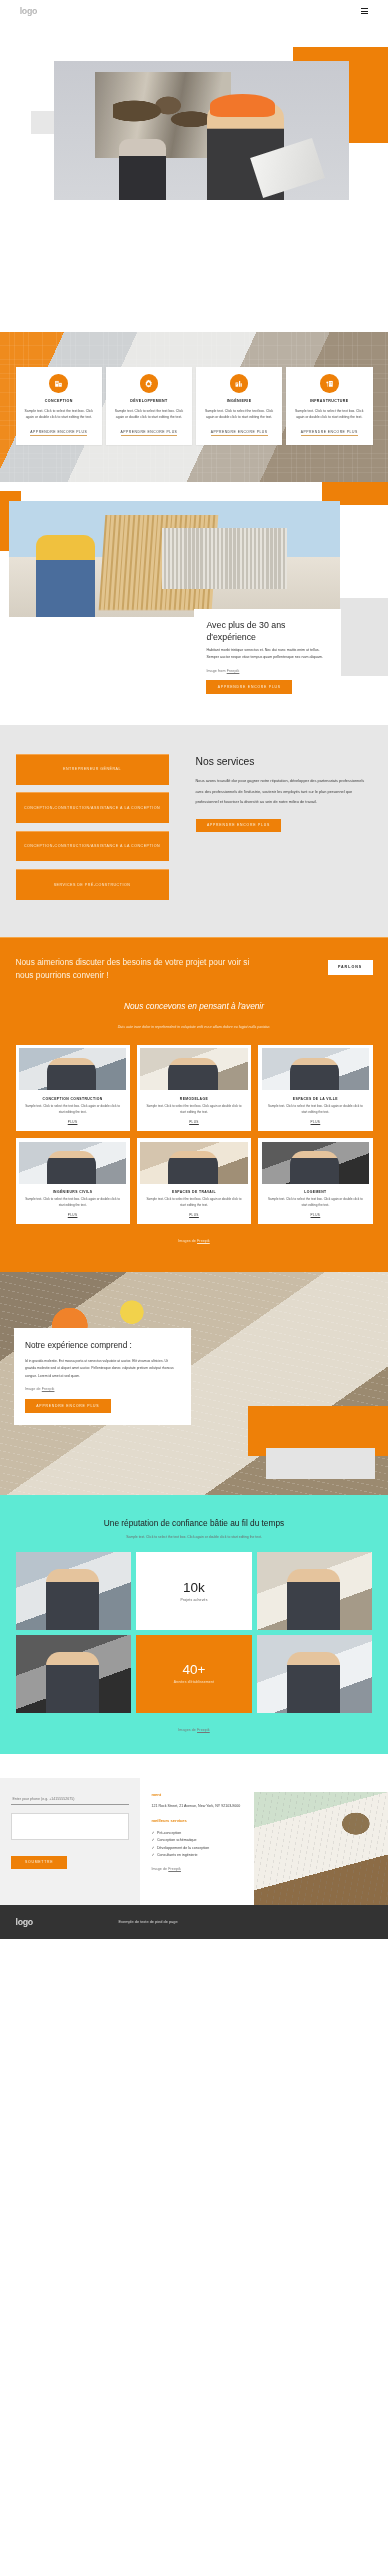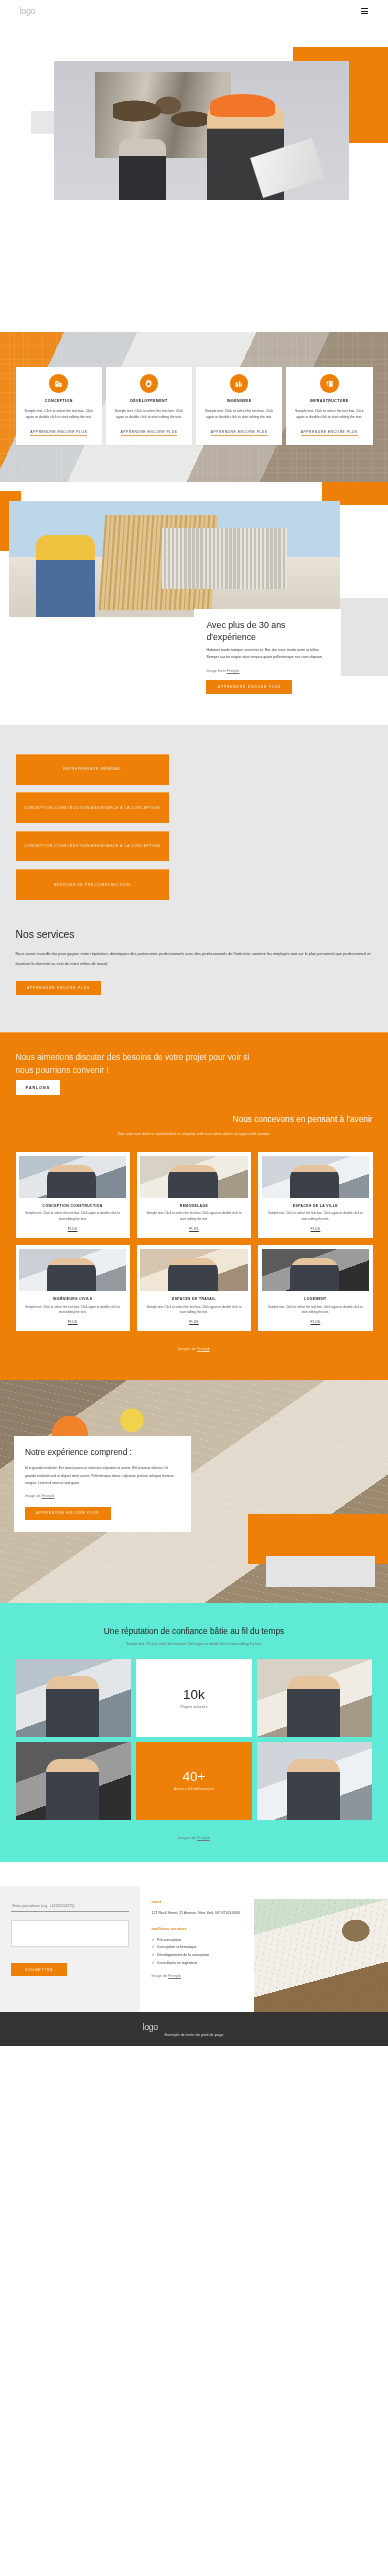--- a/index.html
+++ b/index.html
@@ -7,21 +7,21 @@
   html,body { width:388px; }
   body {
     font-family:"Liberation Sans", sans-serif;
     background:#ffffff;
     color:#2b2b2b;
     width:388px;
     overflow-x:hidden;
   }
   .page { width:388px; position:relative; }
   .sec { position:relative; width:388px; }
-  .wrap { width:357px; margin:0 auto; position:relative;flex-direction:column; }
+  .wrap { width:357px; margin:0 auto; position:relative; }
 
   .credit { font-size:3.6px; color:#777; letter-spacing:0.1px; }
   .credit u { text-decoration:underline; }
 
   .btn-solid {
     display:inline-block; background:#ee8008; color:#fdf4e6;
     font-size:3.4px; letter-spacing:0.8px; text-align:center;
     padding:4.7px 11.4px; text-transform:uppercase;
   }
   .btn-white {
@@ -33,21 +33,21 @@
     display:inline-block; font-size:3.4px; letter-spacing:0.5px;
     color:#3b3b3b; border-bottom:0.5px solid #d9a45b; padding-bottom:1px;
     text-transform:uppercase;
   }
 
   
   .header {
     height:22px; display:flex; align-items:center; justify-content:space-between;
     padding:0 19.7px; background:#fff; position:relative; z-index:40;
   }
-  .logo { font-size:8.8px; color:#b7b7b7; letter-spacing:-0.3px; font-weight:400; }
+  .logo { font-size:8.8px; color:#b7b7b7; letter-spacing:-0.3px; font-weight:700; }
   .burger { display:flex; flex-direction:column; gap:1.6px; cursor:pointer; }
   .burger span { display:block; width:7.8px; height:1px; background:#1d1d1d; }
 
   
   .hero { position:relative; height:310px; background:#fff; }
   .hero-orange {
     position:absolute; right:0; top:25px; width:95px; height:96px; background:#ee8008;
   }
   .hero-grey {
     position:absolute; left:31px; top:89px; width:47px; height:23px; background:#e7e7e7;
@@ -178,21 +178,21 @@
   .svc-right p { font-size:3.9px; line-height:2.6; color:#3d3d3d; margin-bottom:11.4px; }
 
   
   .cta { background:#ee8008; padding:18.6px 0 15.5px; border-top:1px solid #f5a748; }
   .cta .wrap { display:flex; align-items:flex-start; justify-content:space-between; }
   .cta h2 { font-size:8.3px; font-weight:300; line-height:1.55; color:#fdf2e0; width:243px; }
   .cta .btn-white { margin-top:3.1px; }
 
   
   .projects { background:#ee8008; padding:3.1px 0 28px; }
-  .projects h2 { text-align:right; font-size:8.3px; font-weight:300; color:#fff; margin-bottom:7px; }
+  .projects h2 { text-align:center; font-size:8.3px; font-weight:300; color:#fff; margin-bottom:13px;font-style:italic; }
   .projects .sub {
     text-align:center; font-size:3.6px; font-style:italic; color:#fae6cd;
     line-height:2.1; width:243px; margin:0 auto 13.5px;
   }
   .pgrid { display:grid; grid-template-columns:repeat(3,1fr); gap:7.2px; }
   .pcard { background:#fff; padding:3.6px 3.6px 7.2px; }
   .pthumb { width:100%; height:42px; position:relative; overflow:hidden; background:#cfd2d5; }
   .pcard h4 { font-size:3.4px; letter-spacing:0.4px; font-weight:bold; text-align:center; margin:6.2px 0 3.6px; color:#232323; }
   .pcard p { font-size:3.1px; line-height:1.85; text-align:center; color:#555; margin-bottom:4.1px; padding:0 3.1px; }
   .pcard .more { display:block; text-align:center; font-size:3.1px; letter-spacing:0.4px; color:#3b3b3b; text-decoration:underline; text-transform:uppercase; }

